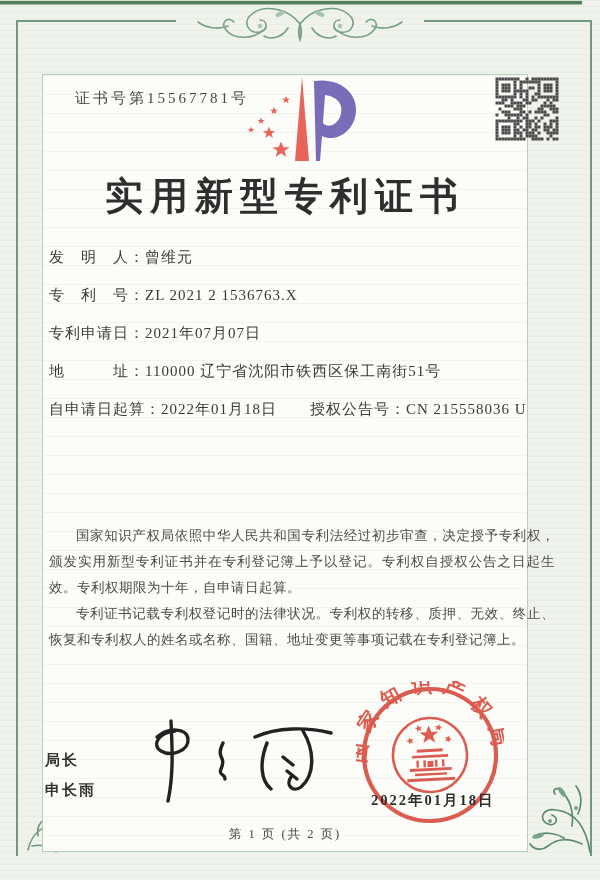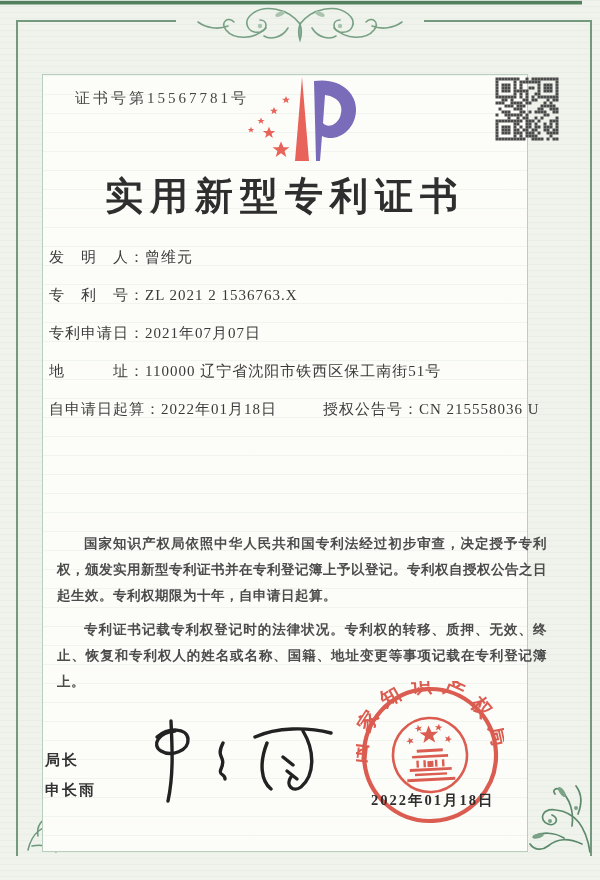--- a/index.html
+++ b/index.html
@@ -48,29 +48,29 @@
     text-align:center;font-size:38px;font-weight:600;
     letter-spacing:7px;color:#2e2e2e;
   }
 
   
   .fields{position:absolute;left:6px;top:172px;width:532px;font-size:15px;color:#3d3d3d;}
   .frow{height:38px;line-height:20px;letter-spacing:1px;white-space:nowrap;}
   .frow.first{height:45px;}
   .flabel{color:#3d3d3d;}
   .fvalue{color:#3a3a3a;}
-  .grant-pair2{margin-left:46px;}
+  .grant-pair2{margin-left:33px;}
 
   
   .body-text{
     position:absolute;left:6px;top:448px;width:506px;
     font-size:13.5px;line-height:26px;color:#4c4c4c;
     text-align:justify;letter-spacing:.5px;
   }
-  .body-text p{margin:8px;text-indent:2em;font-weight:bold;}
+  .body-text p{margin:0;text-indent:2em;}
 
   
   .commissioner{position:absolute;left:2px;top:670px;font-size:15px;color:#333;line-height:30px;font-weight:600;letter-spacing:2px;}
   .signature{position:absolute;left:92px;top:640px;}
   .seal{position:absolute;left:313px;top:606px;opacity:.92;}
   .seal-date{
     position:absolute;left:328px;top:716px;z-index:3;
     font-size:14.5px;font-weight:600;color:#2e2e2e;letter-spacing:2px;
   }
   .footer{
@@ -479,14 +479,15 @@
           <rect x="11.6" y="5" width="2.4" height="7"></rect>
           <rect x="-3" y="6" width="6" height="6"></rect>
           <rect x="-21" y="13" width="42" height="2.8"></rect>
           <rect x="-16" y="18" width="32" height="2.4"></rect>
           <rect x="-24" y="23" width="48" height="3"></rect>
         </g>
       </g>
     </svg>
     <div class="seal-date">2022年01月18日</div>
 
+    <div class="footer">第 1 页 (共 2 页)</div>
   </div>
 </div>
 
 </body></html>

